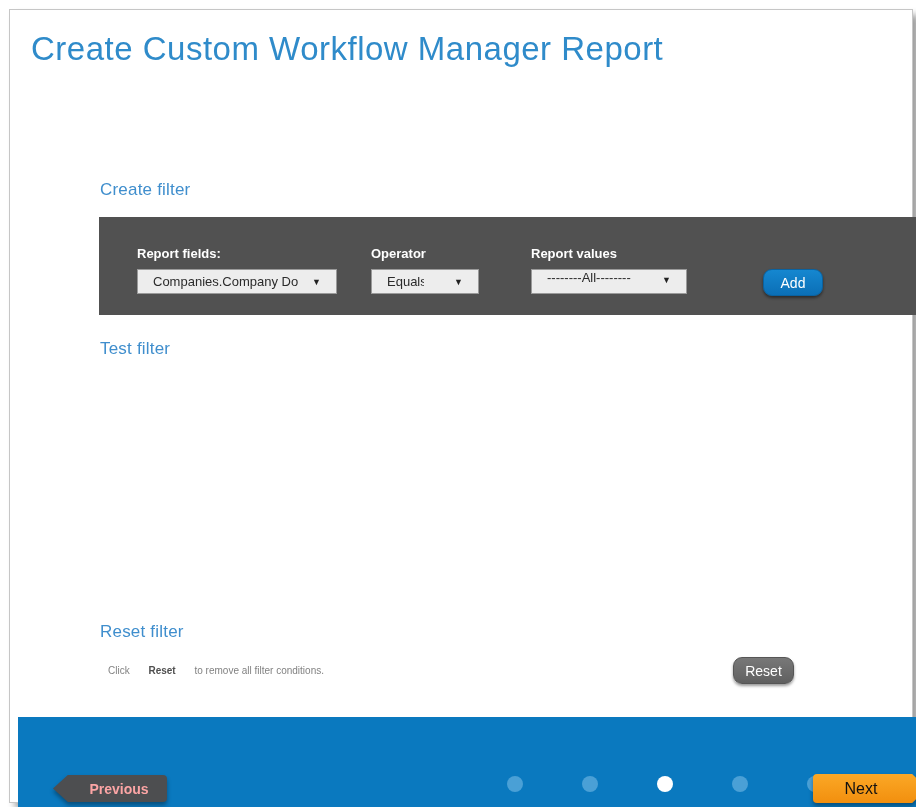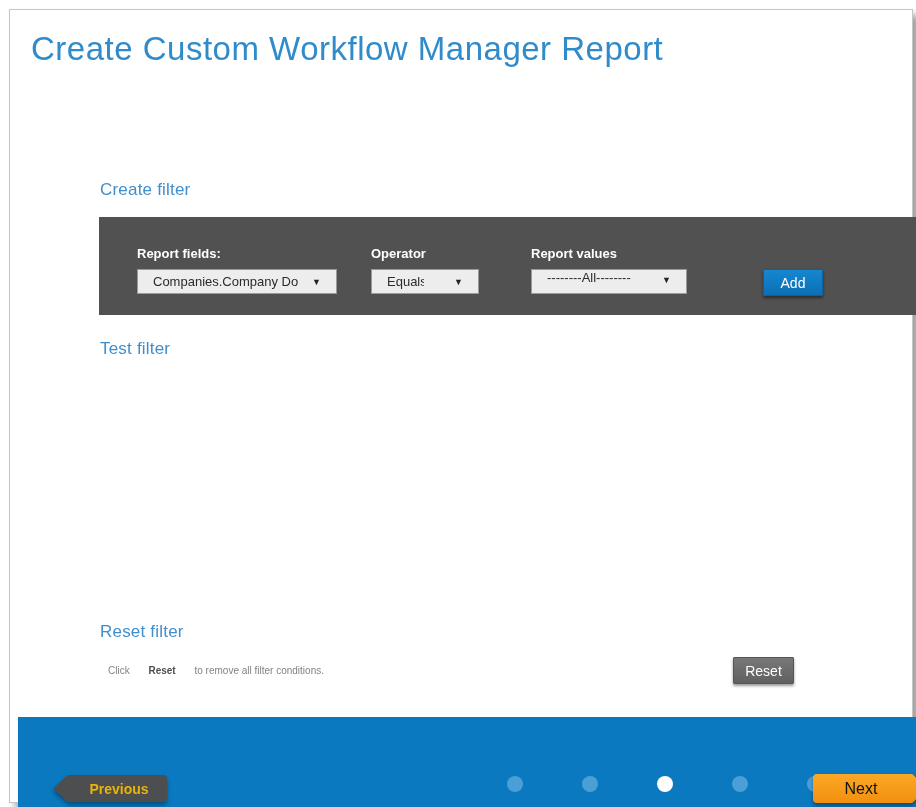--- a/index.html
+++ b/index.html
@@ -56,21 +56,21 @@
   .select .select-text {
     flex:1 1 auto; white-space:nowrap; overflow:hidden;
   }
   .select .caret { flex:0 0 auto; font-size:9px; color:#222; margin-left:6px; }
   .sel-report-fields { width:200px; }
   .sel-operator      { width:108px;gap:16px; }
   .sel-report-values { width:156px;align-items:flex-end; }
 
   
   .btn {
-    border:none; border-radius:1px; color:#ffffff;
+    border:none; border-radius:9px; color:#ffffff;
     font-family:"Liberation Sans", sans-serif; font-size:14px;
     cursor:pointer; text-align:center;
   }
   .btn-blue {
     background:linear-gradient(#1587d0, #0b6fb6);
     border:1px solid #0a62a0;
     box-shadow:0 2px 3px rgba(0,0,0,0.45);
   }
   .add-btn  { position:absolute; left:656px; top:44px; width:60px; height:27px; }
   .test-btn { position:absolute; left:592px; top:181px; width:61px; height:27px; }
@@ -108,21 +108,21 @@
   .bottom-bar {
     position:absolute; left:0; top:699px;
     width:902px; height:93px;
     background:#0a79bf;
   }
   .arrow-wrap { position:absolute; filter:drop-shadow(0 3px 2px rgba(0,0,0,0.35)); }
   .prev-wrap { left:19px; top:42px; width:114px; height:27px; }
   .next-wrap { left:779px; top:41px; width:114px; height:29px; }
   .prev-btn {
     width:100%; height:100%;
-    background:#4d4e50; color:#eab308;
+    background:#4d4e50; color:#fca5a5;
     font-size:14px; font-weight:700;
     border:none; cursor:pointer;
     clip-path:polygon(100% 0, 13% 0, 0 50%, 13% 100%, 100% 100%);
     border-radius:0 4px 4px 0;
     padding-left:18px;
     font-family:"Liberation Sans", sans-serif;
   }
   .next-btn {
     width:100%; height:100%;
     background:linear-gradient(#fba826, #f28f0e);

